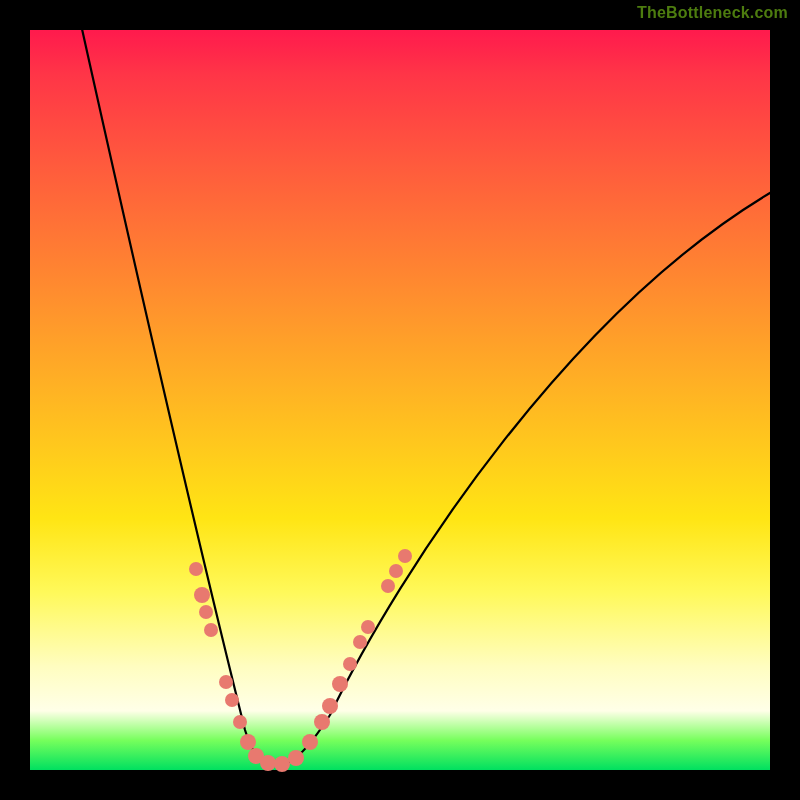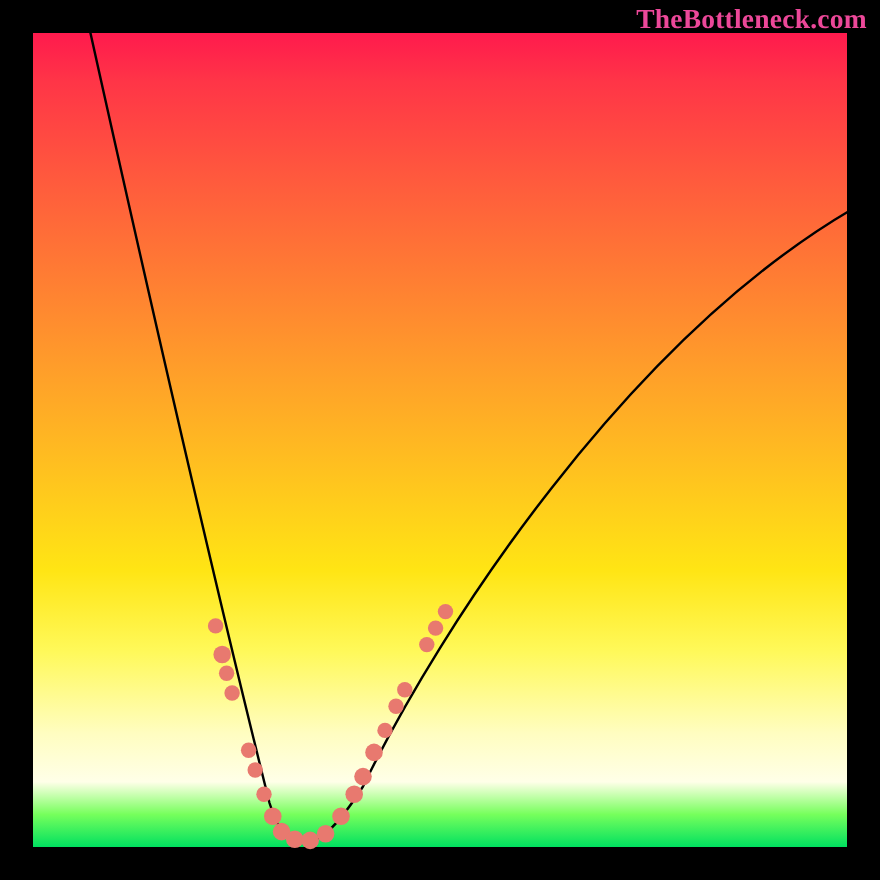--- a/index.html
+++ b/index.html
@@ -33,24 +33,24 @@
       #fff95a 76%,
       #fffdc0 86%,
       #ffffe8 92%,
       #76ff5c 96%,
       #00e060 100%);
   }
   .watermark {
     position: absolute;
     top: 4px;
     right: 12px;
-    font-family: Liberation Serif, serif;
-    font-size: 25px;
+    font-family: Liberation Sans, sans-serif;
+    font-size: 16px;
     font-weight: 600;
-    color: #ec4899;
+    color: #4d7c0f;
     letter-spacing: 0.2px;
   }
   svg.curves {
     position: absolute;
     left: 0;
     top: 0;
     width: 740px;
     height: 740px;
     overflow: visible;
   }

